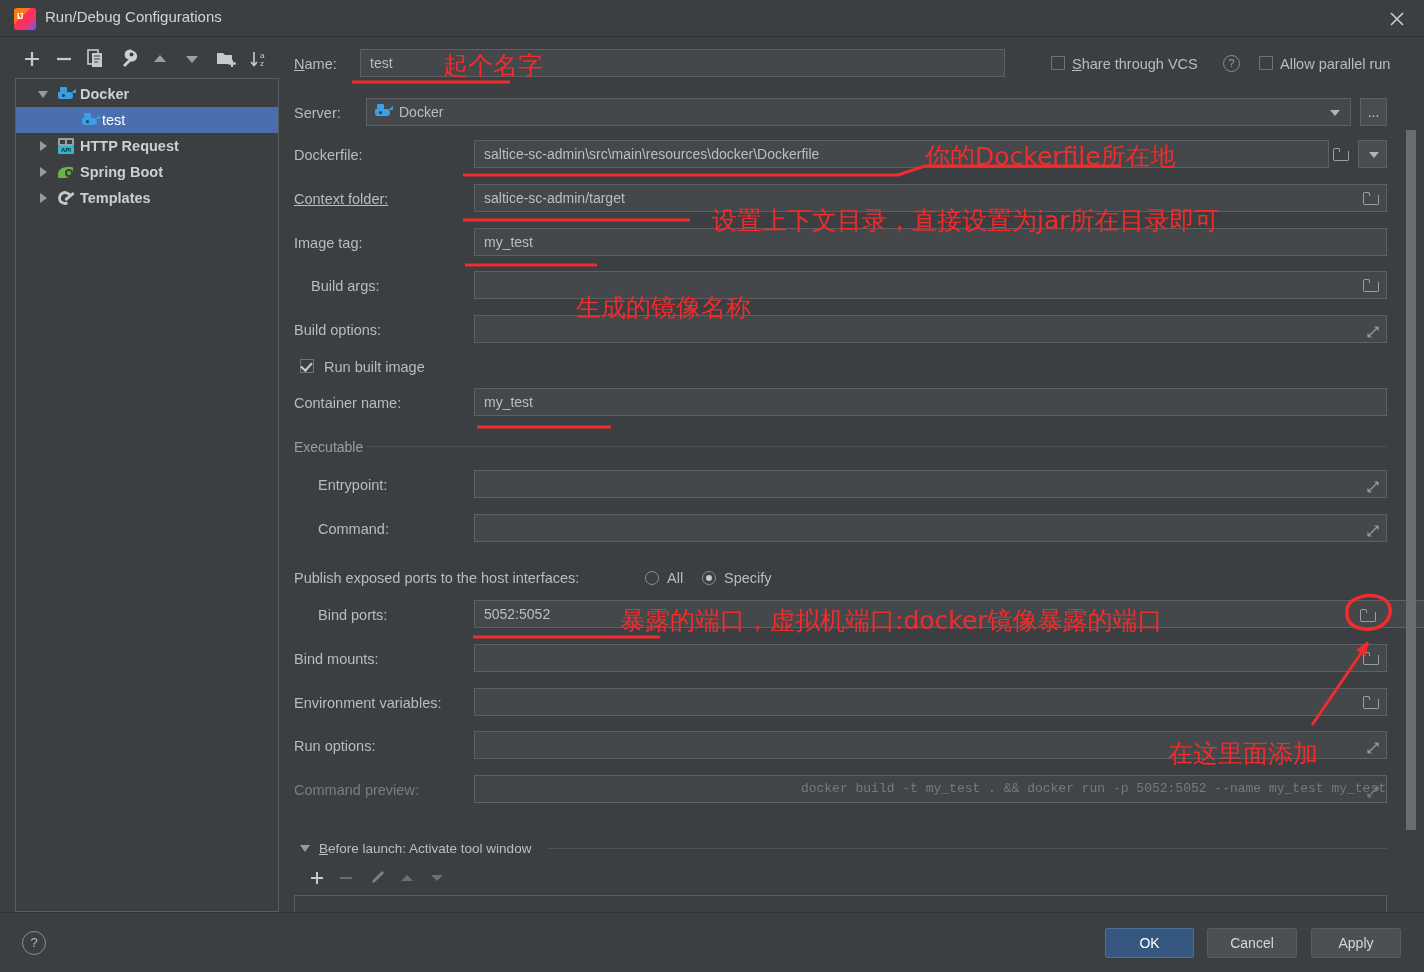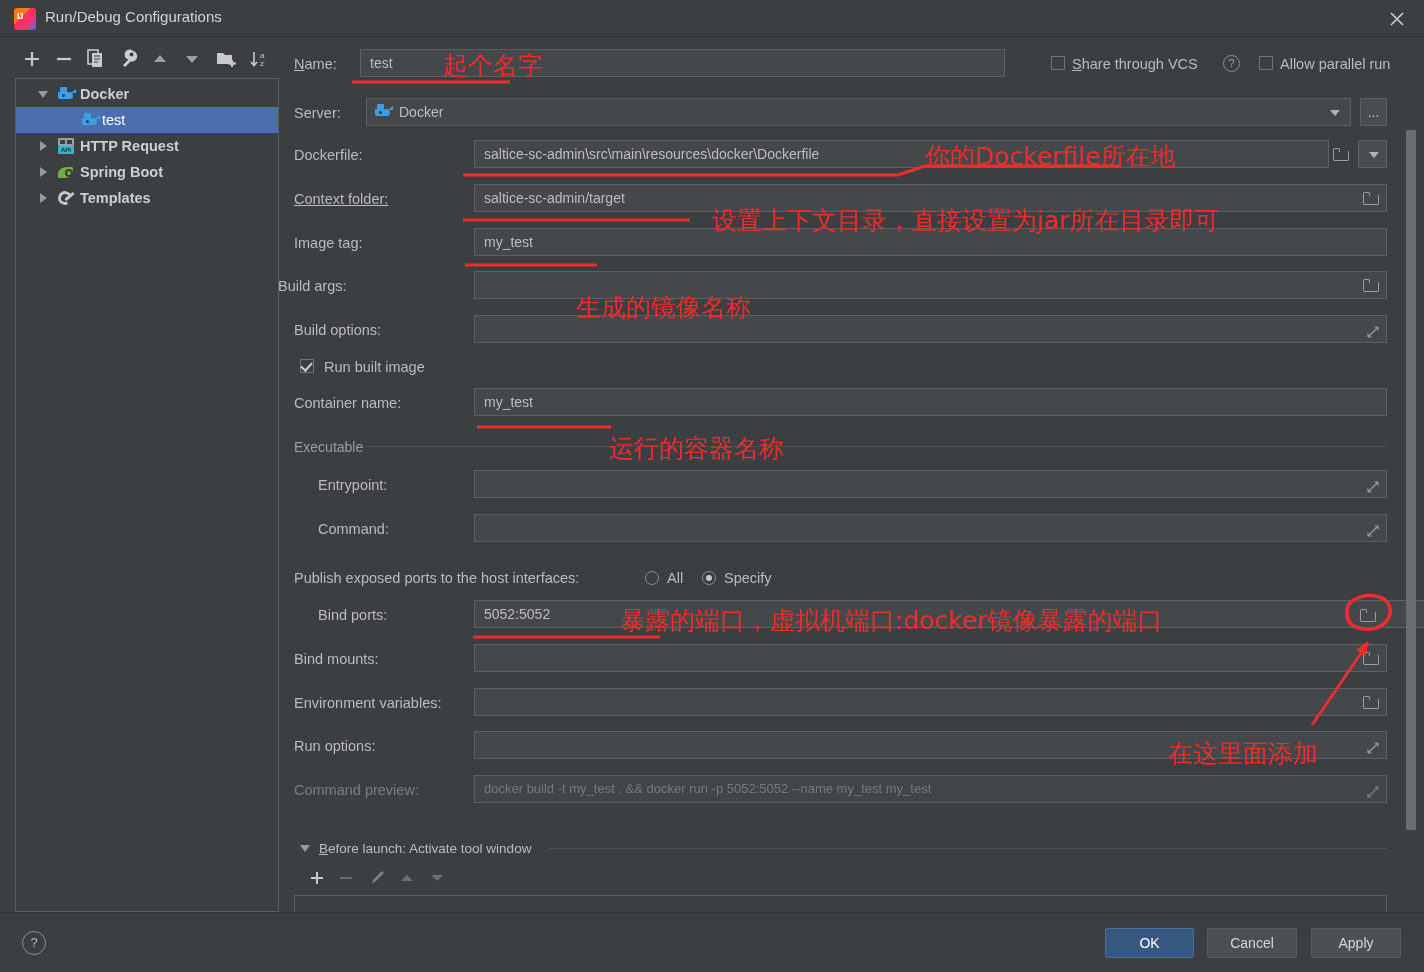--- a/index.html
+++ b/index.html
@@ -66,21 +66,21 @@
   .wrench::before { content:""; position:absolute; left:6px; top:5px; width:11px; height:3px;
      background:#c7c7c7; transform:rotate(-40deg); border-radius:1px; }
   .wrench::after { content:""; position:absolute; left:0px; top:1px; width:8px; height:8px;
      border:3px solid #c7c7c7; border-radius:50%; border-right-color:transparent; transform:rotate(20deg); }
   .lbl { position:absolute; font-size:14.5px; color:#bbbbbb; white-space:nowrap; }
   .lbl.dim { color:#7a7d80; }
   .ul1 { text-decoration:underline; }
 
   .field { position:absolute; background:#45484a; border:1px solid #5e6164; height:28px;
      font-size:14px; color:#bdbdbd; line-height:26px; padding-left:9px; white-space:nowrap; overflow:hidden; }
-  .field.disabled { background:#414547; color:#777a7c; font-family:Liberation Sans, sans-serif; font-size:13px;}
+  .field.disabled { background:#414547; color:#777a7c; font-family:Liberation Mono, monospace; font-size:13px;text-align:right;}
 
   .cbox { position:absolute; width:14px; height:14px; border:1px solid #6e7275; background:#3c3f41; }
   .cbox.checked::after { content:""; position:absolute; left:2px; top:0px; width:5px; height:9px;
      border:solid #cfcfcf; border-width:0 2px 2px 0; transform:rotate(42deg); }
   .radio { position:absolute; width:14px; height:14px; border:1px solid #8a8e91; border-radius:50%; background:#3c3f41;}
   .radio.on::after { content:""; position:absolute; left:3px; top:3px; width:6px; height:6px; border-radius:50%; background:#c8c8c8; }
 
   .qmark { position:absolute; width:17px; height:17px; border:1px solid #8b8f92; border-radius:50%;
      font-size:11px; text-align:center; line-height:15px; color:#9ea2a5; }
 
@@ -261,21 +261,21 @@
   <div class="lbl" style="left:294px; top:191px;text-decoration:underline;">Context folder:</div>
   <div class="field" style="left:474px; top:184px; width:913px;">saltice-sc-admin/target</div>
   <div class="folder-ico" style="left:1363px; top:192px;">
     <span class="ft"></span>
       <span class="fb"></span>
   </div>
 
   <div class="lbl" style="left:294px; top:235px;">Image tag:</div>
   <div class="field" style="left:474px; top:228px; width:913px;">my_test</div>
 
-  <div class="lbl" style="left:278px; top:278px;text-align:center;">Build args:</div>
+  <div class="lbl" style="left:311px; top:278px;text-align:center;">Build args:</div>
   <div class="field" style="left:474px; top:271px; width:913px;"></div>
   <div class="folder-ico" style="left:1363px; top:279px;">
     <span class="ft"></span>
       <span class="fb"></span>
   </div>
 
   <div class="lbl" style="left:294px; top:322px;">Build options:</div>
   <div class="field" style="left:474px; top:315px; width:913px;"></div>
   <div class="expand-ico" style="left:1367px; top:324px;">
     <svg width="12" height="12" viewBox="0 0 12 12">
@@ -405,21 +405,20 @@
     <path d="M1352 601 q16 -10 32 -2 q10 8 4 20 q-8 12 -24 10 q-16 -2 -17 -14 q-1 -10 5 -14 z" stroke="#f02c2c" stroke-width="3.5" fill="none"></path>
 
     <line x1="1312" y1="725" x2="1368" y2="643" stroke="#f02c2c" stroke-width="3"></line>
     <path d="M1368 641 L1356 650 L1366 656 Z" fill="#f02c2c"></path>
   </svg>
 
   <div class="anno" style="left:443px; top:49px;">起个名字</div>
   <div class="anno" style="left:925px; top:140px;">你的Dockerfile所在地</div>
   <div class="anno" style="left:712px; top:204px;">设置上下文目录，直接设置为jar所在目录即可</div>
   <div class="anno" style="left:576px; top:291px;">生成的镜像名称</div>
-  <div class="anno" style="left:609px; top:432px;">运行的容器名称</div>
   <div class="anno" style="left:620px; top:604px;">暴露的端口，虚拟机端口:docker镜像暴露的端口</div>
   <div class="anno" style="left:1168px; top:737px;">在这里面添加</div>
 
   <div class="bottombar">
     <div class="divider"></div>
     <div class="help-btn">?</div>
     <div class="dlg-btn primary" style="left:1105px; width:89px;">OK</div>
     <div class="dlg-btn" style="left:1207px; width:90px;">Cancel</div>
     <div class="dlg-btn" style="left:1311px; width:90px;">Apply</div>
   </div>

